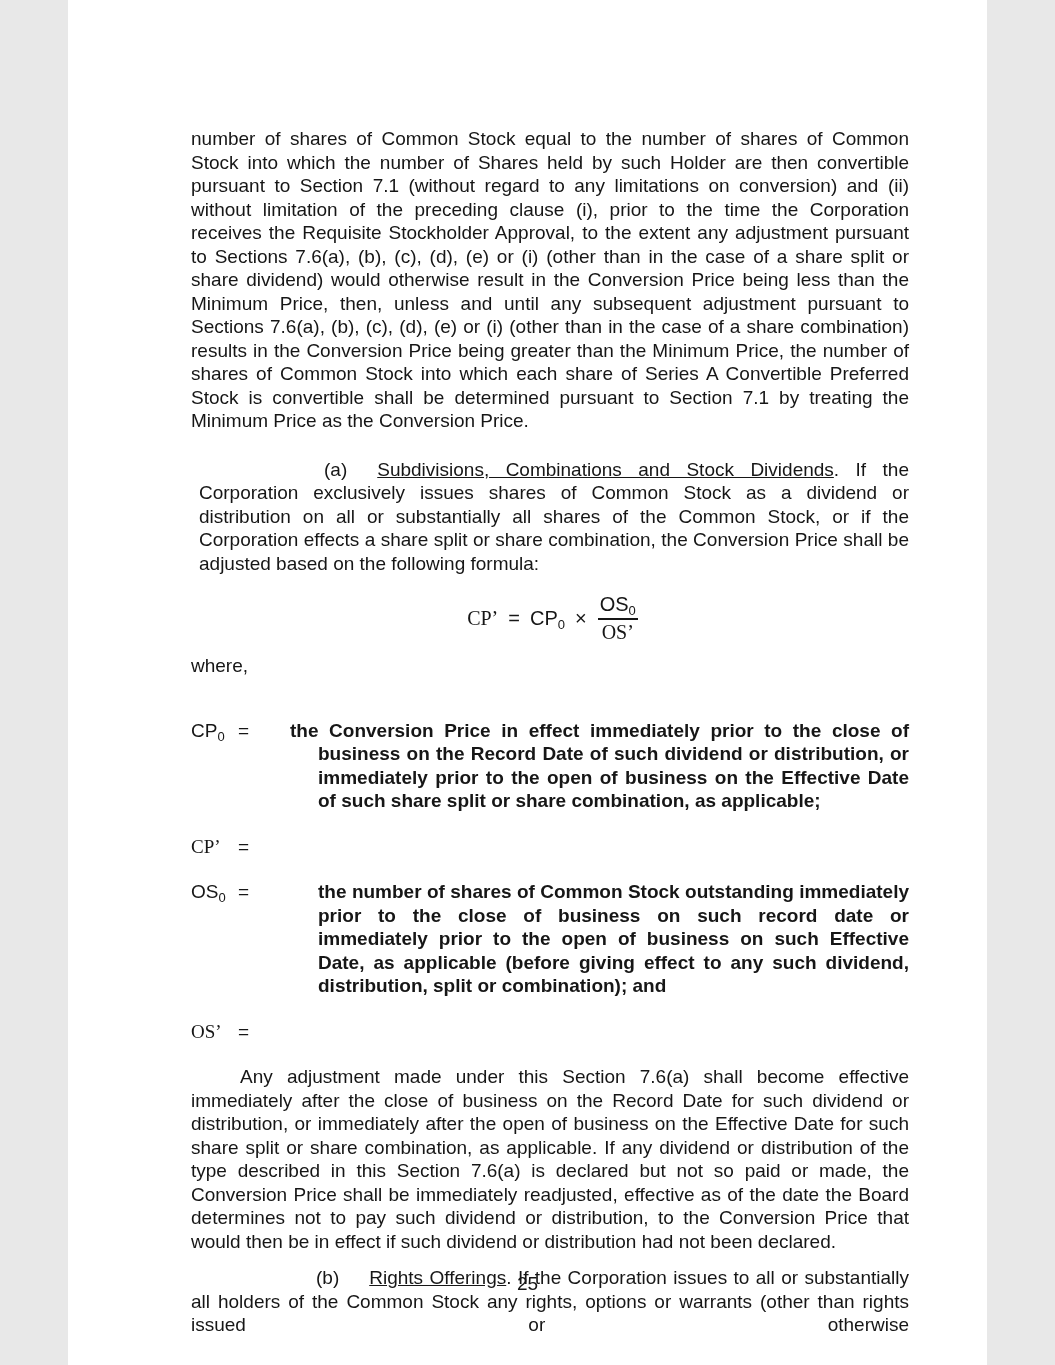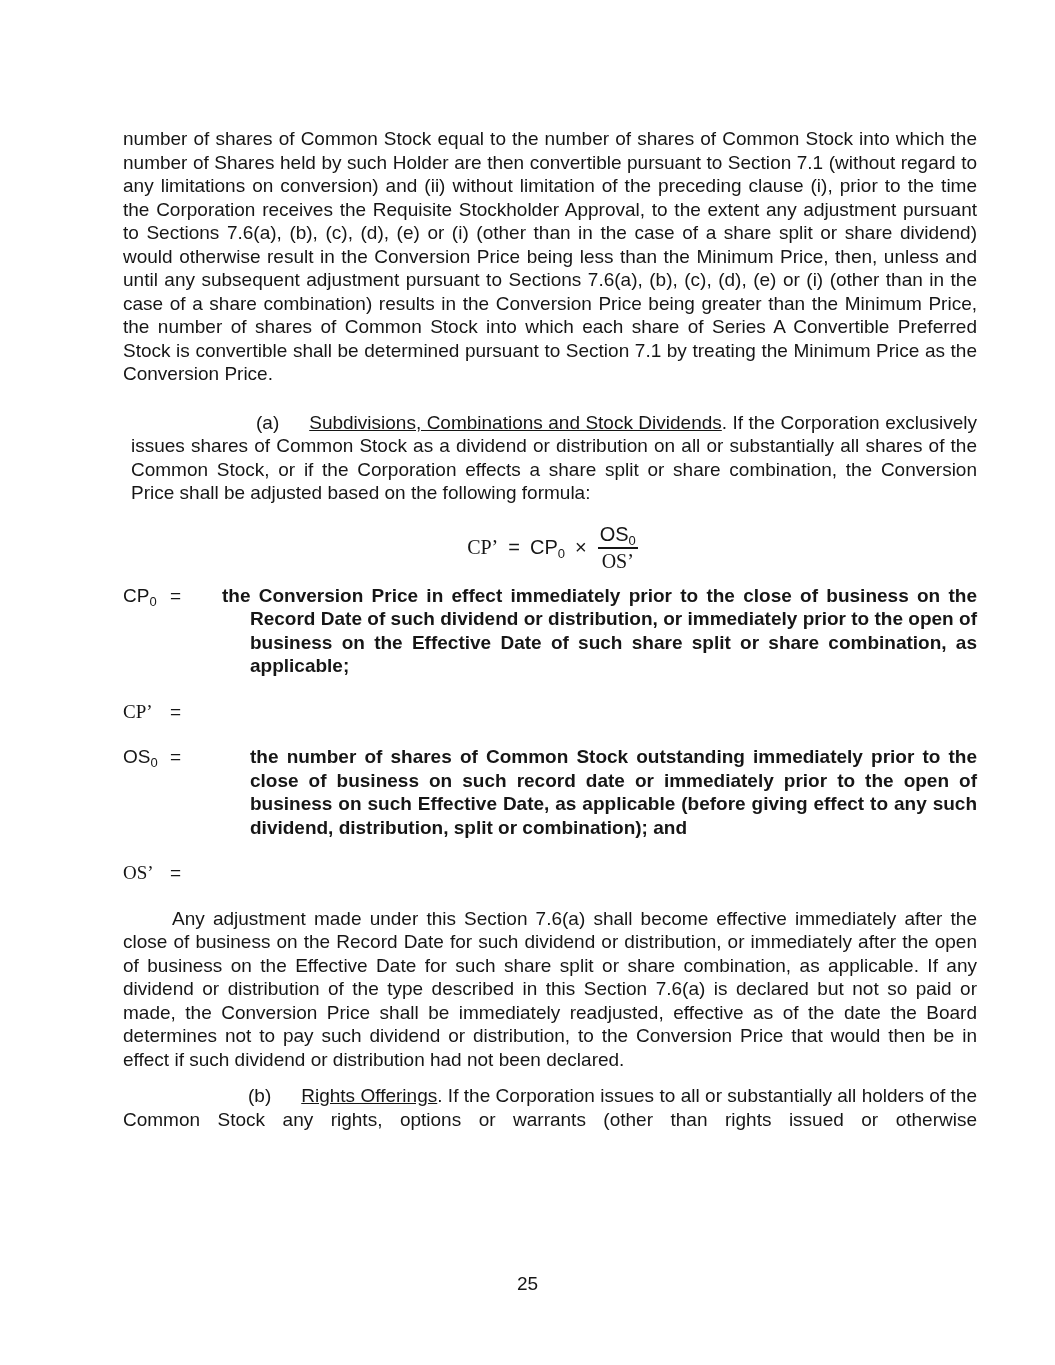--- a/index.html
+++ b/index.html
@@ -2,21 +2,21 @@
 <html><head>
 <meta charset="utf-8">
 <style>
   html, body {
     margin: 0;
     padding: 0;
     background: #e8e8e8;
   }
   .page {
     position: relative;
-    width: 1055px;
+    width: 919px;
     height: 1365px;
     margin: 0 auto;
     background: #ffffff;
     box-sizing: border-box;
     padding: 127px 78px 0 123px;
     font-family: "Liberation Sans", sans-serif;
     font-size: 19px;
     line-height: 23.5px;
     color: #161616;
     overflow: hidden;
@@ -102,20 +102,21 @@
     <span class="piece serif">CP’</span>
     <span class="piece">=</span>
     <span class="piece"><span>CP</span><sub>0</sub></span>
     <span class="piece">×</span>
     <span class="fraction">
       <span class="numerator"><span>OS</span><sub>0</sub></span>
       <span class="denominator serif">OS’</span>
     </span>
   </div>
 
+  <p class="where">where,</p>
 
   <div>
 
     <div class="def-row">
       <span class="def-term"><span>CP</span><sub>0</sub></span>
       <span>=</span>
       <span class="def-text outdent">the Conversion Price in effect immediately prior to the close of business on the Record Date of such dividend or distribution, or immediately prior to the open of business on the Effective Date of such share split or share combination, as applicable;</span>
     </div>
 
     <div class="def-row">

